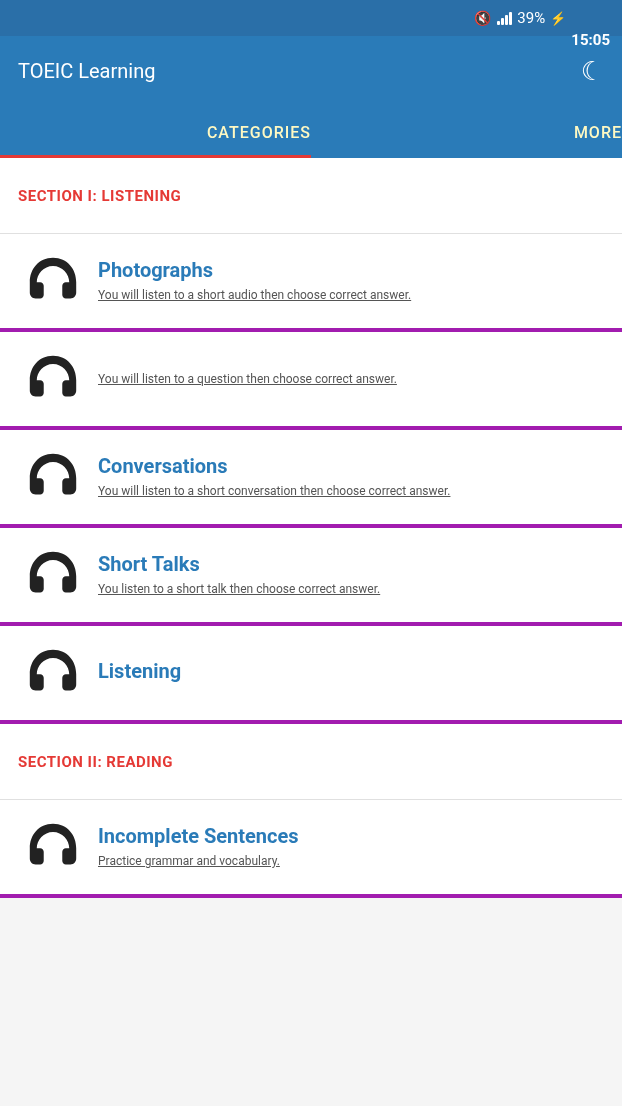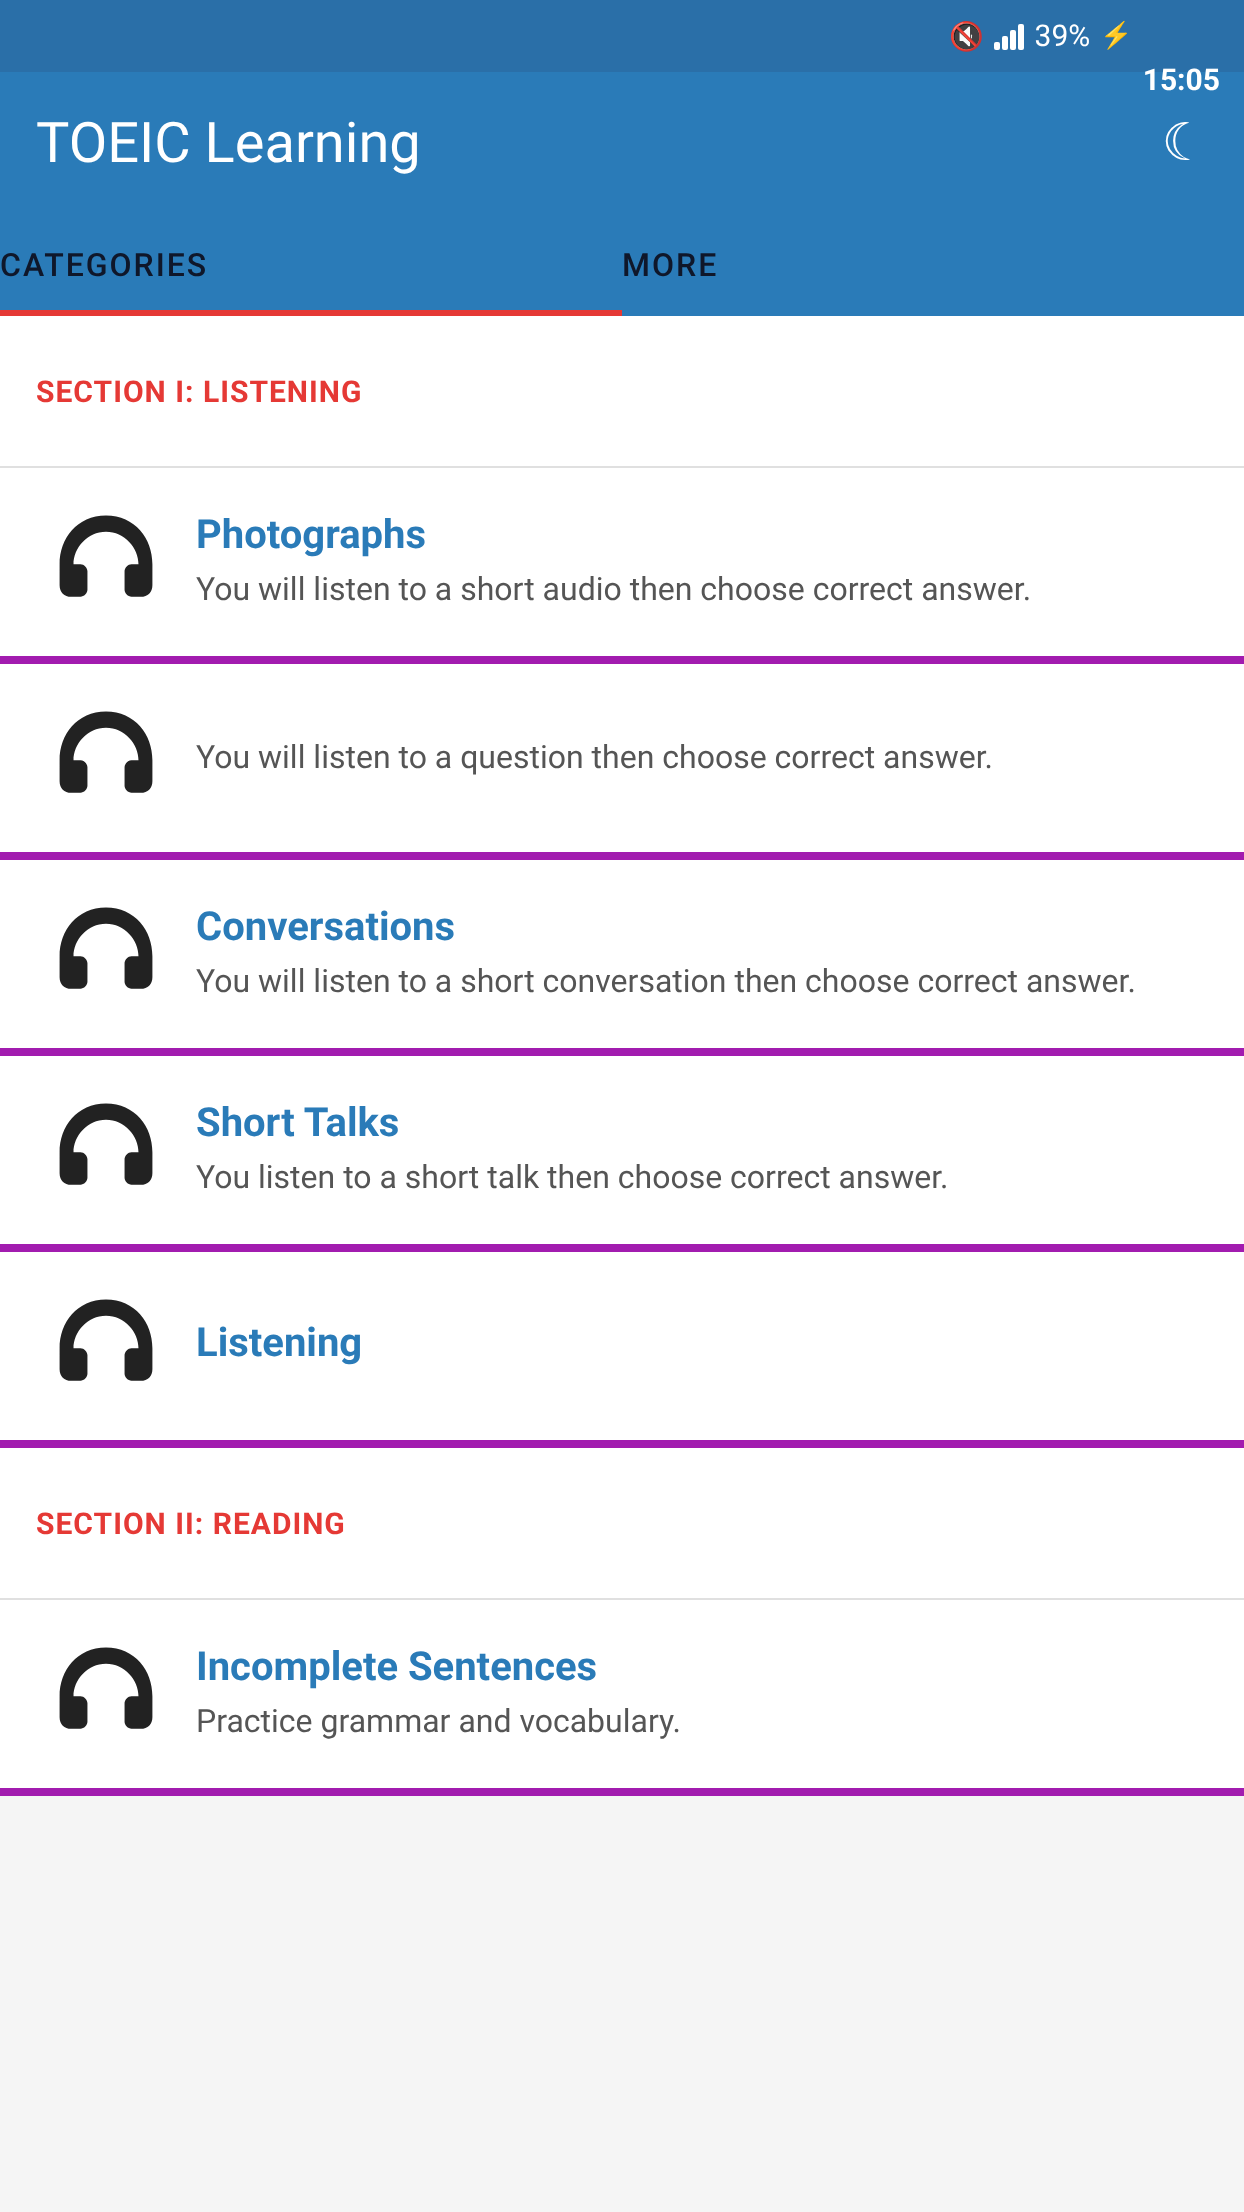--- a/index.html
+++ b/index.html
@@ -39,40 +39,40 @@
     .header {
       background: #2a7bb8;
       display: flex;
       align-items: center;
       justify-content: space-between;
       padding: 14px 18px;
       height: 70px;
     }
     .header-title {
       color: white;
-      font-size: 28px;
+      font-size: 20px;
       font-weight: 400;
     }
     .header-icon {
       color: white;
       font-size: 28px;
     }
 
     
     .tabs {
       background: #2a7bb8;
       display: flex;
       height: 52px;
     }
     .tab {
       flex: 1;
       display: flex;
       align-items: center;
-      justify-content: flex-start;
-      color: #0f172a;
+      justify-content: flex-end;
+      color: #fef9c3;
       font-size: 16px;
       font-weight: 500;
       letter-spacing: 1px;
       cursor: pointer;
       position: relative;
     }
     .tab.active::after {
       content: '';
       position: absolute;
       bottom: 0;
@@ -120,22 +120,23 @@
       padding-left: 10px;
     }
     .category-title {
       color: #2a7bb8;
       font-size: 20px;
       font-weight: bold;
       margin-bottom: 5px;
     }
     .category-desc {
       color: #555;
-      font-size: 16px;
+      font-size: 12px;
       line-height: 1.4;
+      text-decoration: underline;
     }
 
     
     .signal-icon {
       display: flex;
       align-items: flex-end;
       gap: 1px;
       height: 14px;
     }
     .signal-bar {

